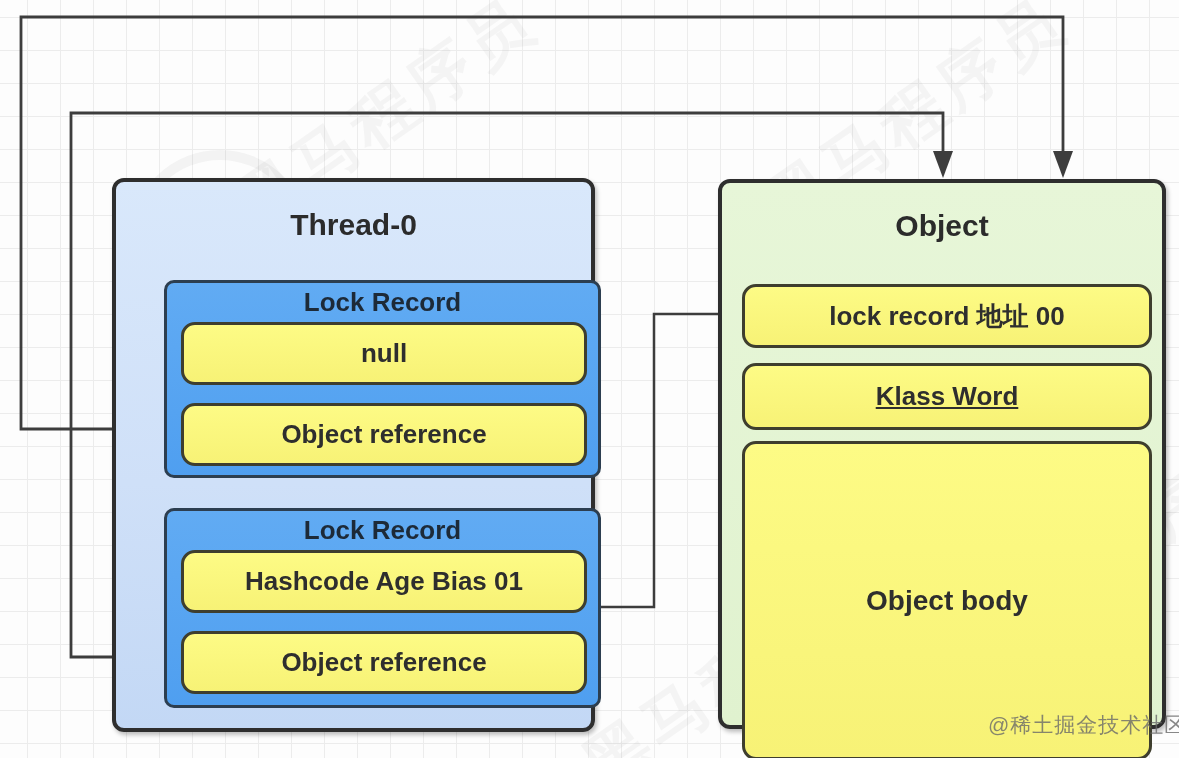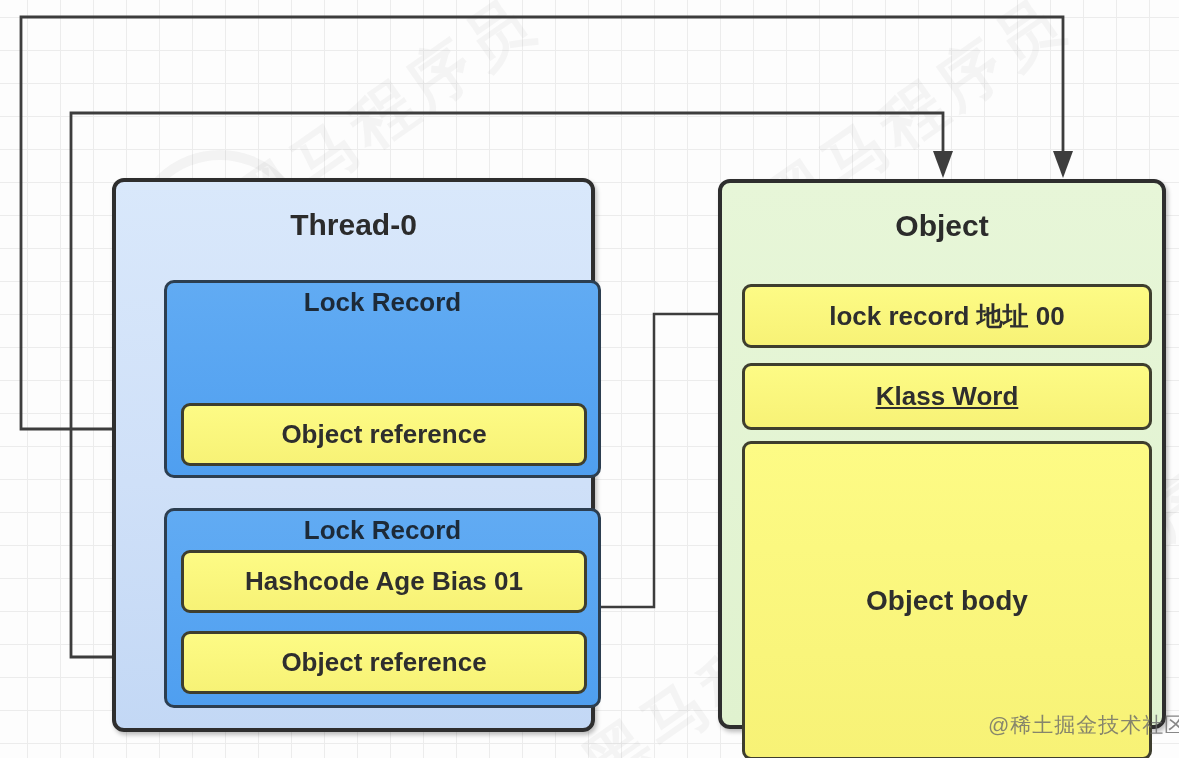--- a/index.html
+++ b/index.html
@@ -90,21 +90,21 @@
   .lr2{top:326px;height:200px;}
   .lr-title{
     position:absolute;left:0;right:0;top:4px;
     text-align:center;
     font-size:26px;font-weight:bold;color:#1d2a38;
   }
   .cell{
     position:absolute;
     background:linear-gradient(180deg,#fdfb85 0%,#f7f276 100%);
     border:3px solid #3e3e2e;
-    border-radius:9px;
+    border-radius:14px;
     box-sizing:border-box;
     display:flex;align-items:center;justify-content:center;
     font-size:26px;font-weight:bold;color:#2e2e2e;
     text-align:center;
   }
   .lock-record .cell{left:14px;width:406px;height:63px;}
   .lr-cell-1{top:39px;}
   .lr-cell-2{top:120px;}
 
   .object-box .cell{left:20px;width:410px;}
@@ -144,20 +144,21 @@
 
     <polyline points="739,314 654,314 654,607 598,607" fill="none" stroke="#3d3d3d" stroke-width="2.5"></polyline>
     <path d="M576,607 L601,597 L601,617 Z" fill="#3d3d3d"></path>
   </svg>
 
   <div class="big-box thread-box">
     <div class="box-title">Thread-0</div>
 
     <div class="lock-record lr1">
       <div class="lr-title">Lock Record</div>
+      <div class="cell lr-cell-1">null</div>
       <div class="cell lr-cell-2">Object reference</div>
     </div>
 
     <div class="lock-record lr2">
       <div class="lr-title">Lock Record</div>
       <div class="cell lr-cell-1">Hashcode Age Bias 01</div>
       <div class="cell lr-cell-2">Object reference</div>
     </div>
   </div>
 

